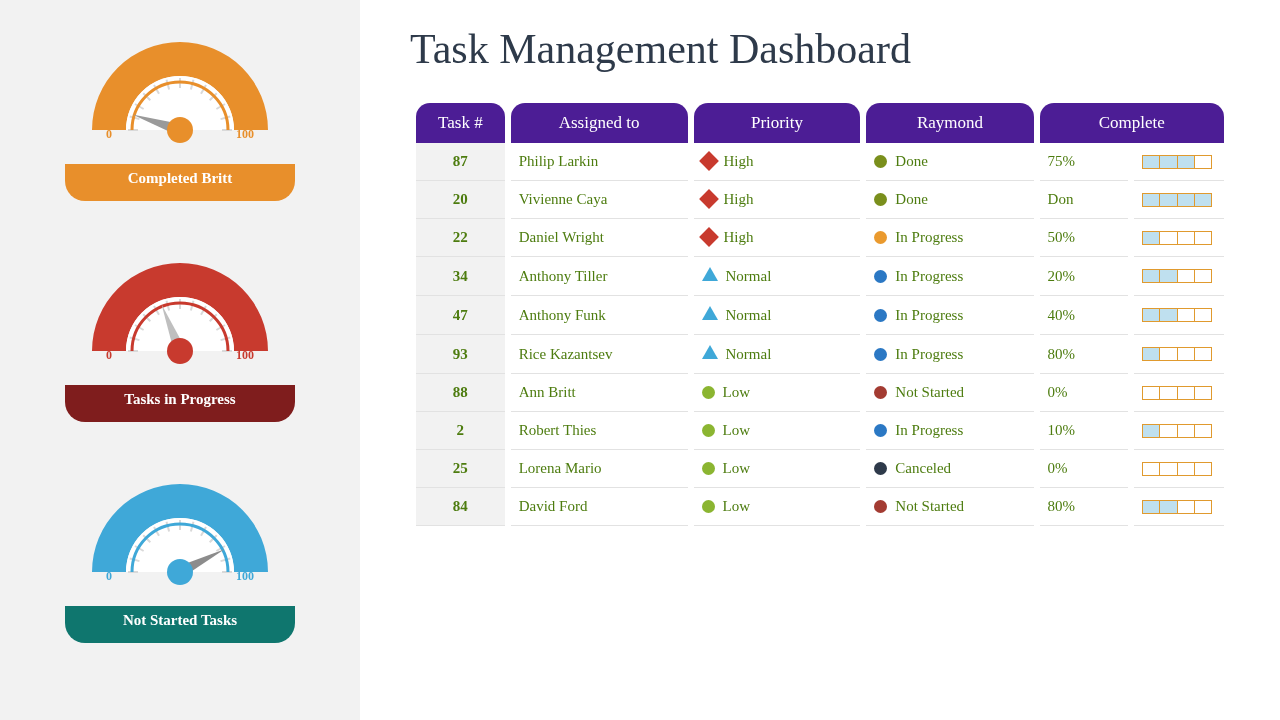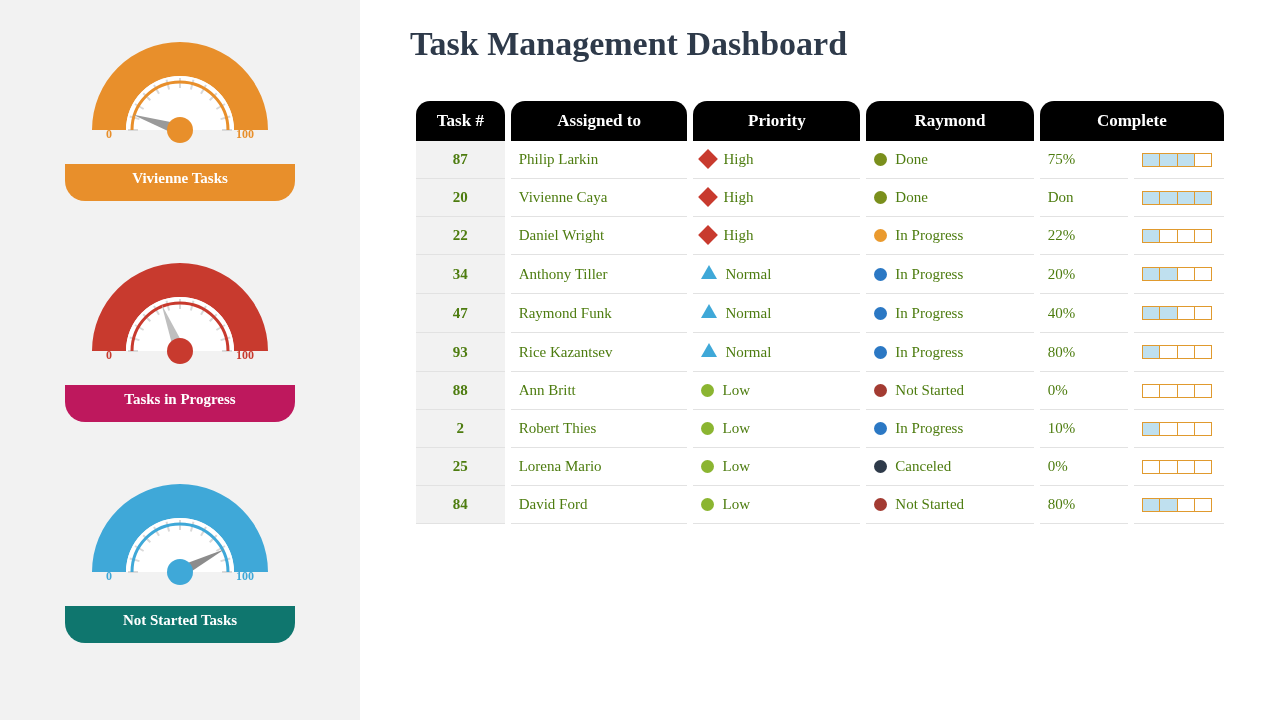--- a/index.html
+++ b/index.html
@@ -40,32 +40,32 @@
     padding: 6px 0 14px;
     border-radius: 0 0 20px 20px;
     margin-top: -6px;
   }
   
   .main {
     flex: 1;
     padding: 25px 50px 0 50px;
   }
   .title {
-    font-size: 34px; color: #2e3a4a; font-weight: bold;
-    margin-bottom: 38px;
+    font-size: 42px; color: #2e3a4a; font-weight: normal;
+    margin-bottom: 30px;
   }
   table.tasks {
     width: 100%;
     border-collapse: separate;
     border-spacing: 6px 0;
   }
   table.tasks th {
-    background: #000000;
+    background: #4c1d95;
     color: #fff;
-    font-weight: bold;
+    font-weight: normal;
     font-size: 17px;
     padding: 10px 8px;
     border-radius: 14px 14px 0 0;
   }
   table.tasks td {
     padding: 10px 8px;
     font-size: 15px;
     color: #4d7c0f;
     border-bottom: 1px solid #e2e2e2;
     vertical-align: middle;
@@ -129,21 +129,21 @@
           <line x1="152" y1="110" x2="142" y2="110" stroke="#d9d9d9" stroke-width="2"></line>
           <path d="M 52 110 A 48 48 0 0 1 148 110" fill="none" stroke="#e88f2b" stroke-width="3"></path>
           <polygon points="98.14589803375031,115.70633909777092 101.85410196624969,104.29366090222908 52.447174185242325,94.54915028125262" fill="#9a9a9a"></polygon>
           <circle cx="100" cy="110" r="13" fill="#e88f2b"></circle>
         </svg>
       <div class="gauge-scale" style="color:#e88f2b">
         <span>0</span>
         <span>100</span>
       </div>
     </div>
-    <div class="gauge-caption" style="background:#e88f2b">Vivienne Tasks</div>
+    <div class="gauge-caption" style="background:#e88f2b">Completed Britt</div>
     </div>
     <div class="gauge-wrap">
     <div class="gauge">
       <svg width="200" height="150" viewBox="0 0 200 150">
           <path d="M 12 110 A 88 88 0 0 1 188 110 L 154 110 A 54 54 0 0 0 46 110 Z" fill="#c83a2e"></path>
           <path d="M 46 110 A 54 54 0 0 1 154 110" fill="#fff"></path>
           <line x1="48" y1="110" x2="58" y2="110" stroke="#d9d9d9" stroke-width="2"></line>
           <line x1="49.771857032968455" y1="96.54140965466891" x2="59.431115295859136" y2="99.12960010569412" stroke="#d9d9d9" stroke-width="2"></line>
           <line x1="54.96667900320919" y1="84" x2="63.626933041053576" y2="89" stroke="#d9d9d9" stroke-width="2"></line>
           <line x1="63.23044737829953" y1="73.23044737829952" x2="70.301515190165" y2="80.301515190165" stroke="#d9d9d9" stroke-width="2"></line>
@@ -158,21 +158,21 @@
           <line x1="152" y1="110" x2="142" y2="110" stroke="#d9d9d9" stroke-width="2"></line>
           <path d="M 52 110 A 48 48 0 0 1 148 110" fill="none" stroke="#c83a2e" stroke-width="3"></path>
           <polygon points="94.42134108467049,112.20874731610807 105.57865891532951,107.79125268389193 81.5937723657661,63.51117570558743" fill="#bfbfbf"></polygon>
           <circle cx="100" cy="110" r="13" fill="#c83a2e"></circle>
         </svg>
       <div class="gauge-scale" style="color:#c83a2e">
         <span>0</span>
         <span>100</span>
       </div>
     </div>
-    <div class="gauge-caption" style="background:#be185d">Tasks in Progress</div>
+    <div class="gauge-caption" style="background:#7f1d1d">Tasks in Progress</div>
     </div>
     <div class="gauge-wrap">
     <div class="gauge">
       <svg width="200" height="150" viewBox="0 0 200 150">
           <path d="M 12 110 A 88 88 0 0 1 188 110 L 154 110 A 54 54 0 0 0 46 110 Z" fill="#3fa8d8"></path>
           <path d="M 46 110 A 54 54 0 0 1 154 110" fill="#fff"></path>
           <line x1="48" y1="110" x2="58" y2="110" stroke="#d9d9d9" stroke-width="2"></line>
           <line x1="49.771857032968455" y1="96.54140965466891" x2="59.431115295859136" y2="99.12960010569412" stroke="#d9d9d9" stroke-width="2"></line>
           <line x1="54.96667900320919" y1="84" x2="63.626933041053576" y2="89" stroke="#d9d9d9" stroke-width="2"></line>
           <line x1="63.23044737829953" y1="73.23044737829952" x2="70.301515190165" y2="80.301515190165" stroke="#d9d9d9" stroke-width="2"></line>
@@ -239,21 +239,21 @@
               <div class="seg f"></div>
               <div class="seg f"></div>
             </div>
           </td>
         </tr>
         <tr>
     <td class="num">22</td>
     <td class="assigned">Daniel Wright</td>
     <td class="priority"><span class="ic diamond"></span>High</td>
     <td class="status"><span class="ic dot orange"></span>In Progress</td>
-    <td class="complete">22%</td>
+    <td class="complete">50%</td>
     <td class="bar">
             <div class="segbar">
               <div class="seg f"></div>
               <div class="seg"></div>
               <div class="seg"></div>
               <div class="seg"></div>
             </div>
           </td>
         </tr>
         <tr>
@@ -266,21 +266,21 @@
             <div class="segbar">
               <div class="seg f"></div>
               <div class="seg f"></div>
               <div class="seg"></div>
               <div class="seg"></div>
             </div>
           </td>
         </tr>
         <tr>
     <td class="num">47</td>
-    <td class="assigned">Raymond Funk</td>
+    <td class="assigned">Anthony Funk</td>
     <td class="priority"><span class="ic tri"></span>Normal</td>
     <td class="status"><span class="ic dot blue"></span>In Progress</td>
     <td class="complete">40%</td>
     <td class="bar">
             <div class="segbar">
               <div class="seg f"></div>
               <div class="seg f"></div>
               <div class="seg"></div>
               <div class="seg"></div>
             </div>

